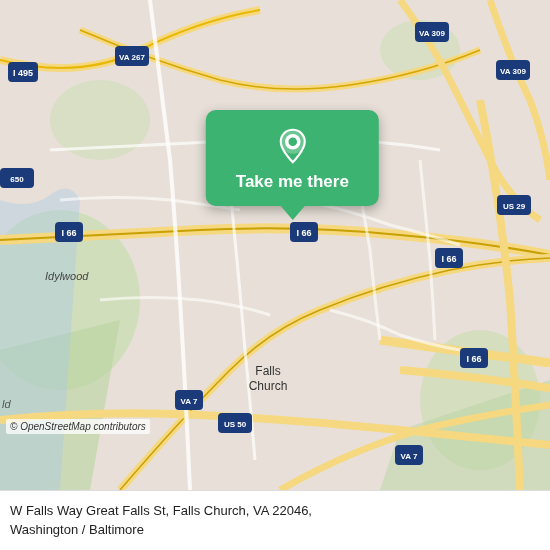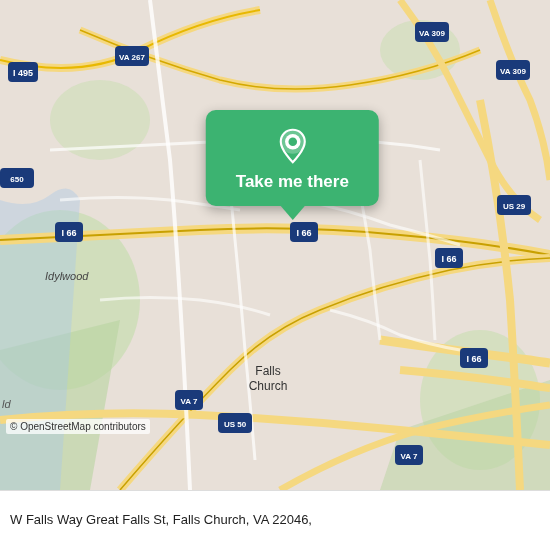--- a/index.html
+++ b/index.html
@@ -80,20 +80,21 @@
     #osm-attribution {
       position: absolute;
       bottom: 56px;
       left: 6px;
       font-size: 10px;
       color: #333;
       background: rgba(255,255,255,0.75);
       padding: 2px 4px;
       border-radius: 2px;
       z-index: 5;
+      font-style: italic;
     }
 
     
     #footer {
       width: 550px;
       height: 60px;
       background-color: white;
       border-top: 1px solid #ddd;
       display: flex;
       align-items: center;
@@ -232,14 +233,15 @@
   </div>
 
   <div id="osm-attribution">
     <span>© OpenStreetMap contributors</span>
   </div>
 </div>
 
 <div id="footer">
   <div id="footer-text">
     <div>W Falls Way Great Falls St, Falls Church, VA 22046,</div>
+    <div>Washington / Baltimore</div>
   </div>
 </div>
 
 </body></html>

